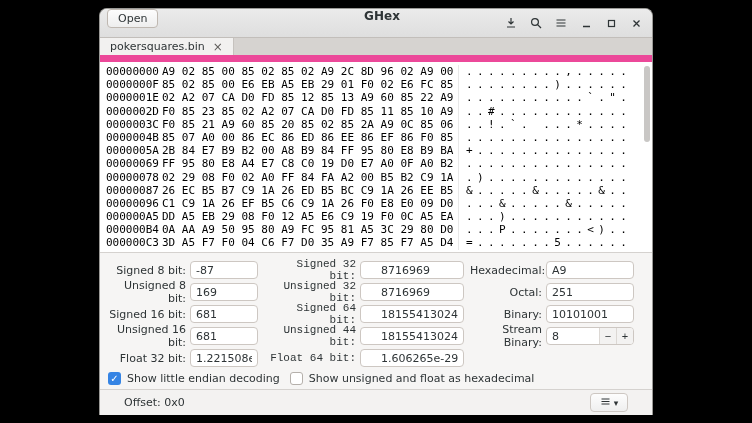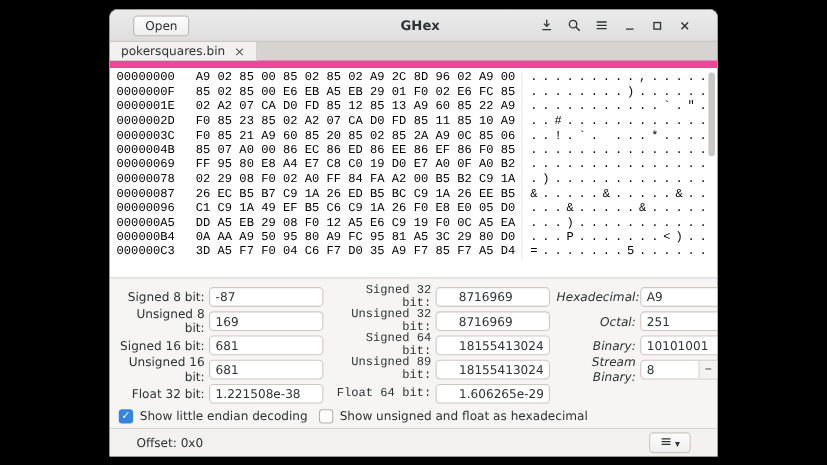--- a/index.html
+++ b/index.html
@@ -6,22 +6,22 @@
   html,body { width:752px; height:423px; }
   body { background:#000; font-family:"DejaVu Sans", sans-serif; position:relative; overflow:hidden; }
 
   .window { position:absolute; left:99px; top:8px; width:554px; height:407px;
             background:#f6f5f4; border-radius:8px 8px 0 0; overflow:hidden;
             display:flex; flex-direction:column; box-shadow:0 3px 14px rgba(0,0,0,.55);
             border:1px solid #9a9996; border-bottom:none; }
 
   
   .headerbar { height:29px; flex:0 0 29px; background:linear-gradient(#ebebeb,#dedede);
-               border-bottom:1px solid #c2beba; display:flex; align-items:center;
-               padding:0 21px; position:relative; }
+               border-bottom:1px solid #c2beba; display:flex; 
+               padding:0 7px; position:relative; }
   .open-btn { height:19px; padding:0 10px; font-size:11px; color:#2e3436;
               background:linear-gradient(#fdfdfd,#eeeeee); border:1px solid #bfb8b1;
               border-radius:4px; font-family:inherit; z-index:2; }
   .win-title { position:absolute; left:12px; right:0; text-align:center; font-size:12px;
                font-weight:bold; color:#2e3436; pointer-events:none; }
   .hicons { margin-left:auto; display:flex; align-items:center; gap:7px; z-index:2; }
   .hbtn { width:18px; height:18px; border:none; background:transparent; display:flex;
           align-items:center; justify-content:center; color:#2e3436; padding:0; }
   .hbtn svg { display:block; }
 
@@ -29,38 +29,38 @@
   .tabbar { height:24px; flex:0 0 24px; background:#d6d3d0; border-bottom:7px solid #ec4899; display:flex; }
   .tab { min-width:128px; padding:0 10px; background:#f2f1f0; border-right:1px solid #c6c2be;
          display:flex; align-items:center; justify-content:center; gap:8px;
          font-size:11px; color:#2e3436; }
   .tab-close { color:#5e5c59; font-size:12px; line-height:1; }
 
   
   .hexview { flex:0 0 190px; background:#fff; position:relative;
              font-family:"DejaVu Sans Mono", monospace; font-size:11px; color:#000;
              padding:3px 0 0 6px; overflow:hidden; }
-  .hexrow { display:flex; height:13.2px; line-height:13.2px; white-space:pre;font-family:Liberation Mono, monospace; }
+  .hexrow { display:flex; height:13.2px; line-height:13.2px; white-space:pre; }
   .off { width:56px; flex:0 0 56px; }
-  .hx  { width:290px; flex:0 0 290px; margin-left:16px; }
+  .hx  { width:290px; flex:0 0 290px; }
   .as  { margin-left:6px; padding-left:7px; border-left:1px solid #e8e8e8; letter-spacing:4.4px; }
   .vscroll { position:absolute; right:2px; top:4px; bottom:4px; width:6px; }
   .vthumb { position:absolute; top:0; width:6px; height:42%; background:#c9c7c5; border-radius:3px; }
 
   
   .panel { flex:1; background:#f6f5f4; border-top:1px solid #d5d2cf;
            display:flex; gap:6px; padding:8px 4px 0 6px; font-size:11px; color:#2e3436; }
   .pcol { display:flex; flex-direction:column; gap:4px; }
   .prow { display:flex; align-items:center; gap:4px; height:18px; }
   .plabel { text-align:right; flex:0 0 auto; }
   .pcol:nth-child(1) .plabel { width:80px; }
-  .pcol:nth-child(1) .pinput { width:104px; }
+  .pcol:nth-child(1) .pinput { width:68px; }
   .pcol:nth-child(2) .plabel { width:92px;font-family:Liberation Mono, monospace; }
   .pcol:nth-child(2) .pinput { width:104px;padding-left:20px; }
-  .pcol:nth-child(3) .plabel { width:72px;font-style:italic; }
+  .pcol:nth-child(3) .plabel { width:72px; }
   .pcol:nth-child(3) .pinput, .pcol:nth-child(3) .spin { width:88px; }
   .pinput { height:18px; background:#fff; border:1px solid #cdc7c2; border-radius:4px;
             padding:0 5px; font-size:11px; color:#2e3436; font-family:inherit; }
   .spin { height:18px; background:#fff; border:1px solid #cdc7c2; border-radius:4px;
           display:flex; align-items:center; overflow:hidden; }
   .spinval { flex:1; padding:0 5px; }
   .spinbtn { width:17px; height:100%; border:none; border-left:1px solid #dcd8d4;
              background:#f3f2f1; color:#2e3436; font-size:11px; line-height:1; padding:0; }
 
   
@@ -144,24 +144,25 @@
   </div>
 
   <div class="hexview">
     <div>
         <div class="hexrow"><span class="off">00000000</span><span class="hx">A9 02 85 00 85 02 85 02 A9 2C 8D 96 02 A9 00</span><span class="as">.........,.....</span></div>
         <div class="hexrow"><span class="off">0000000F</span><span class="hx">85 02 85 00 E6 EB A5 EB 29 01 F0 02 E6 FC 85</span><span class="as">........)......</span></div>
         <div class="hexrow"><span class="off">0000001E</span><span class="hx">02 A2 07 CA D0 FD 85 12 85 13 A9 60 85 22 A9</span><span class="as">...........`.".</span></div>
         <div class="hexrow"><span class="off">0000002D</span><span class="hx">F0 85 23 85 02 A2 07 CA D0 FD 85 11 85 10 A9</span><span class="as">..#............</span></div>
         <div class="hexrow"><span class="off">0000003C</span><span class="hx">F0 85 21 A9 60 85 20 85 02 85 2A A9 0C 85 06</span><span class="as">..!.`. ...*....</span></div>
         <div class="hexrow"><span class="off">0000004B</span><span class="hx">85 07 A0 00 86 EC 86 ED 86 EE 86 EF 86 F0 85</span><span class="as">...............</span></div>
+        <div class="hexrow"><span class="off">0000005A</span><span class="hx">2B 84 E7 B9 B2 00 A8 B9 84 FF 95 80 E8 B9 BA</span><span class="as">+..............</span></div>
         <div class="hexrow"><span class="off">00000069</span><span class="hx">FF 95 80 E8 A4 E7 C8 C0 19 D0 E7 A0 0F A0 B2</span><span class="as">...............</span></div>
         <div class="hexrow"><span class="off">00000078</span><span class="hx">02 29 08 F0 02 A0 FF 84 FA A2 00 B5 B2 C9 1A</span><span class="as">.).............</span></div>
         <div class="hexrow"><span class="off">00000087</span><span class="hx">26 EC B5 B7 C9 1A 26 ED B5 BC C9 1A 26 EE B5</span><span class="as">&amp;.....&amp;.....&amp;..</span></div>
-        <div class="hexrow"><span class="off">00000096</span><span class="hx">C1 C9 1A 49 EF B5 C6 C9 1A 26 F0 E8 E0 05 D0</span><span class="as">...&amp;.....&amp;.....</span></div>
+        <div class="hexrow"><span class="off">00000096</span><span class="hx">C1 C9 1A 26 EF B5 C6 C9 1A 26 F0 E8 E0 09 D0</span><span class="as">...&amp;.....&amp;.....</span></div>
         <div class="hexrow"><span class="off">000000A5</span><span class="hx">DD A5 EB 29 08 F0 12 A5 E6 C9 19 F0 0C A5 EA</span><span class="as">...)...........</span></div>
         <div class="hexrow"><span class="off">000000B4</span><span class="hx">0A AA A9 50 95 80 A9 FC 95 81 A5 3C 29 80 D0</span><span class="as">...P.......&lt;)..</span></div>
         <div class="hexrow"><span class="off">000000C3</span><span class="hx">3D A5 F7 F0 04 C6 F7 D0 35 A9 F7 85 F7 A5 D4</span><span class="as">=.......5......</span></div>
       </div>
     <div class="vscroll">
       <div class="vthumb"></div>
     </div>
   </div>
 
   <div class="panel">
@@ -194,21 +195,21 @@
         </div>
         <div class="prow">
           <span class="plabel">Unsigned 32 bit:</span>
           <input class="pinput" value="8716969" style="">
         </div>
         <div class="prow">
           <span class="plabel">Signed 64 bit:</span>
           <input class="pinput" value="181554130240996" style="">
         </div>
         <div class="prow">
-          <span class="plabel">Unsigned 89 bit:</span>
+          <span class="plabel">Unsigned 44 bit:</span>
           <input class="pinput" value="181554130240996" style="">
         </div>
         <div class="prow">
           <span class="plabel">Float 64 bit:</span>
           <input class="pinput" value="1.606265e-296" style="">
         </div>
       </div>
     <div class="pcol">
         <div class="prow">
           <span class="plabel">Hexadecimal:</span>

